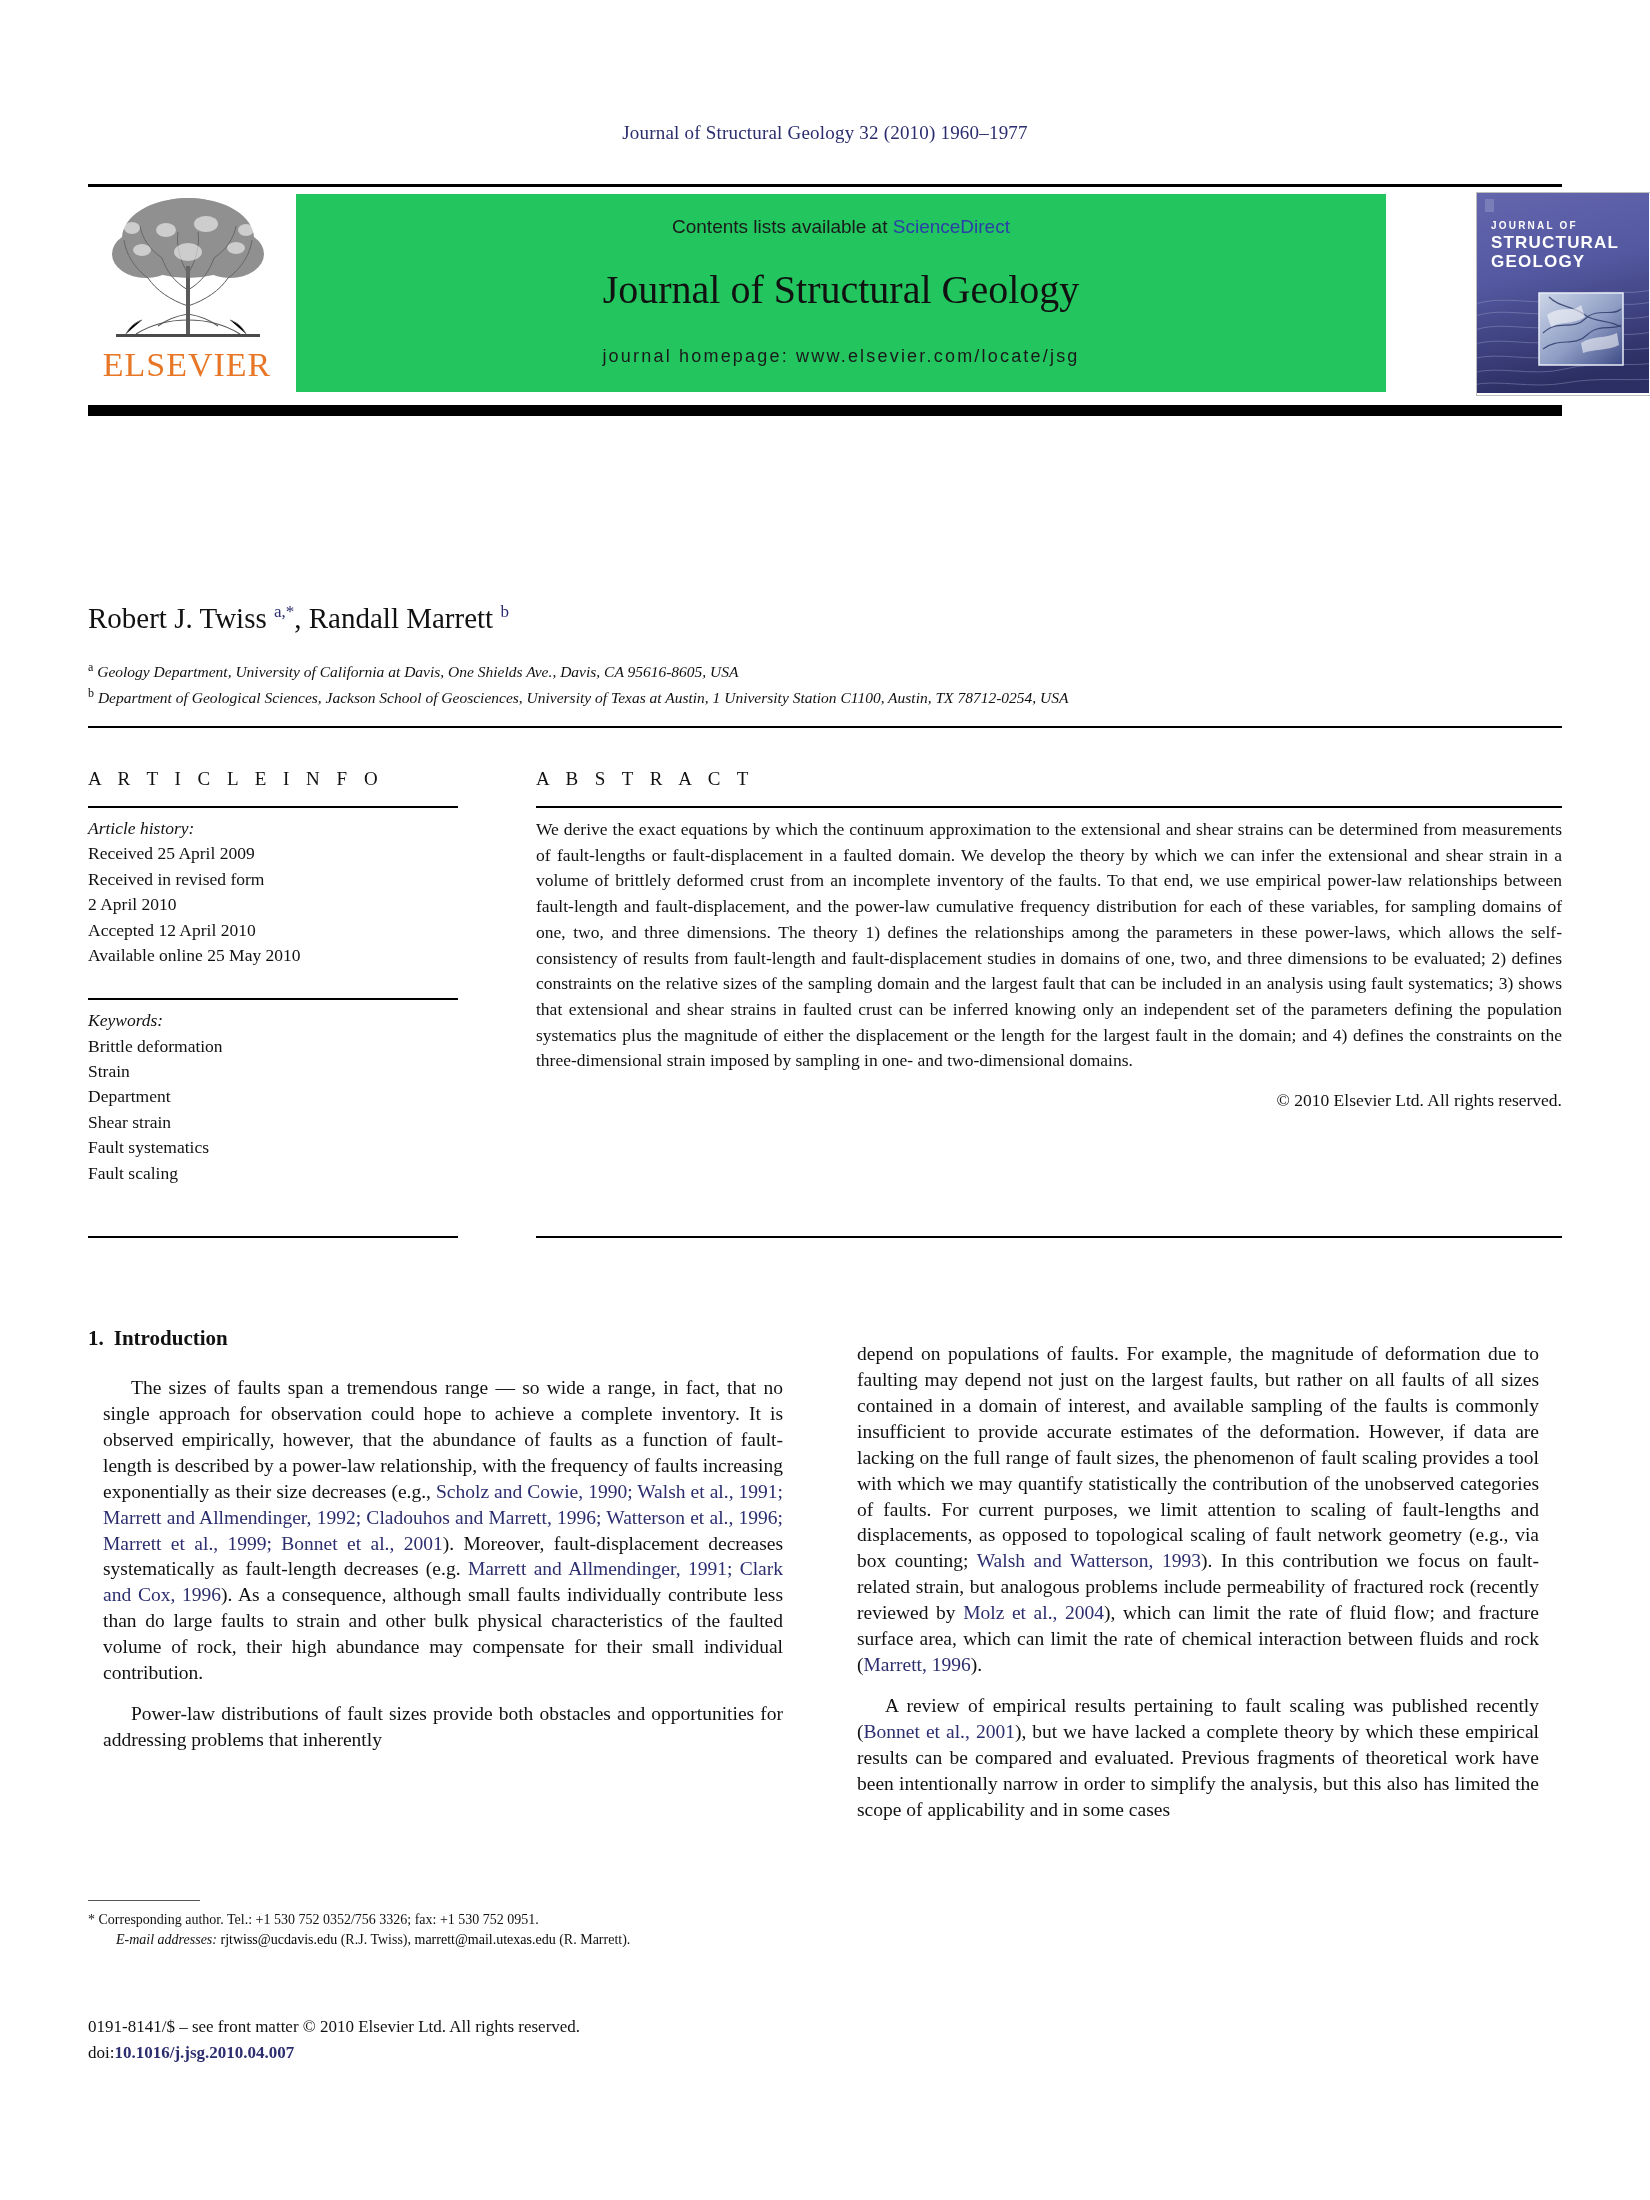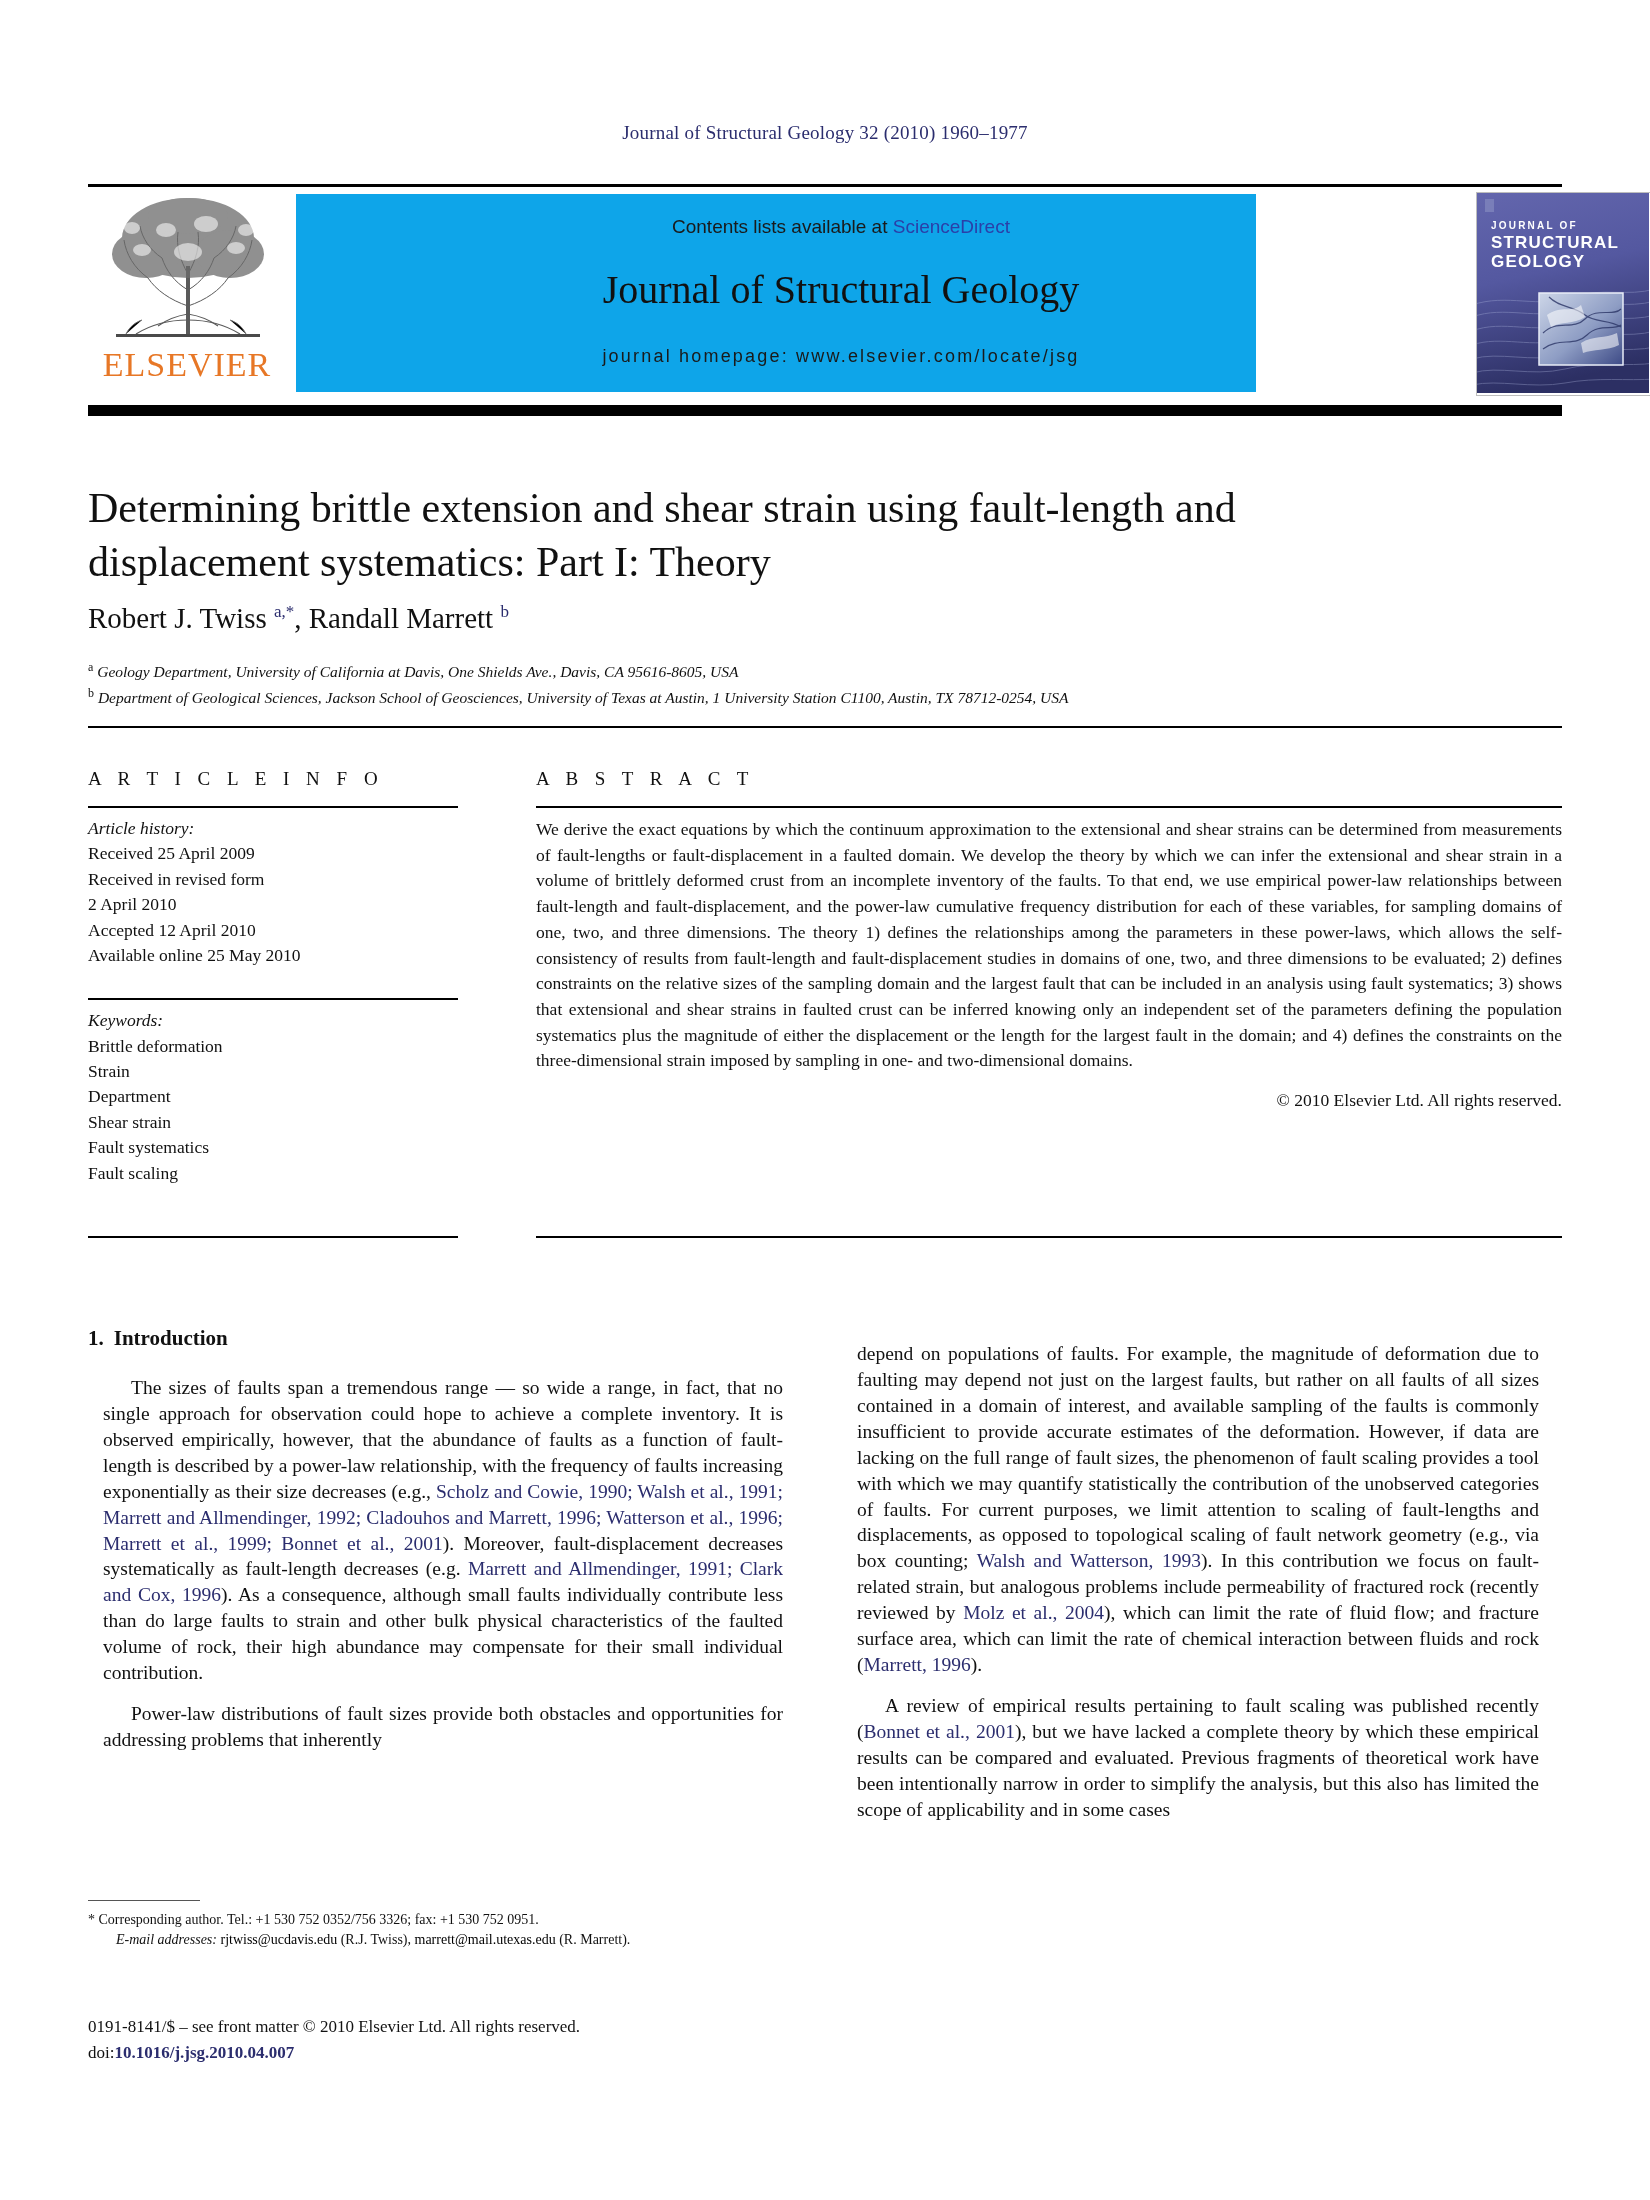--- a/index.html
+++ b/index.html
@@ -67,23 +67,23 @@
     width: 190px;
     text-align: center;
     font-family: "Liberation Serif", serif;
     font-size: 34px;
     letter-spacing: 1px;
     color: #e77726;
   }
   .grey-box {
     position: absolute;
     left: 208px; top: 2px;
-    width: 960px;
+    width: 1090px;
     height: 198px;
-    background: #0ea5e9;
+    background: #22c55e;
   }
   .contents-line {
     position: absolute;
     left: 0; top: 22px;
     width: 1090px;
     text-align: center;
     font-family: "Liberation Sans", sans-serif;
     font-size: 19px;
     color: #1a1a1a;
   }
@@ -360,21 +360,20 @@
         </g>
         <g fill="#ffffff" opacity="0.55">
           <path d="M70 122 C84 112 96 120 104 112 L108 124 C96 132 84 128 74 134 Z"></path>
           <path d="M104 150 C116 142 128 146 140 140 L142 152 C130 158 116 156 106 160 Z"></path>
         </g>
       </svg>
     </div>
   </div>
   <div class="rule-bottom"></div>
 
-  <div class="title">Determining brittle extension and shear strain using fault-length and displacement systematics: Part I: Theory</div>
   <div class="authors">
     <span>Robert J. Twiss <sup>a,*</sup>, Randall Marrett <sup>b</sup></span>
   </div>
   <div class="affil">
     <div><sup>a</sup> <span>Geology Department, University of California at Davis, One Shields Ave., Davis, CA 95616-8605, USA</span></div>
     <div><sup>b</sup> <span>Department of Geological Sciences, Jackson School of Geosciences, University of Texas at Austin, 1 University Station C1100, Austin, TX 78712-0254, USA</span></div>
   </div>
   <div class="rule-underauth"></div>
 
   <div class="info-col">

